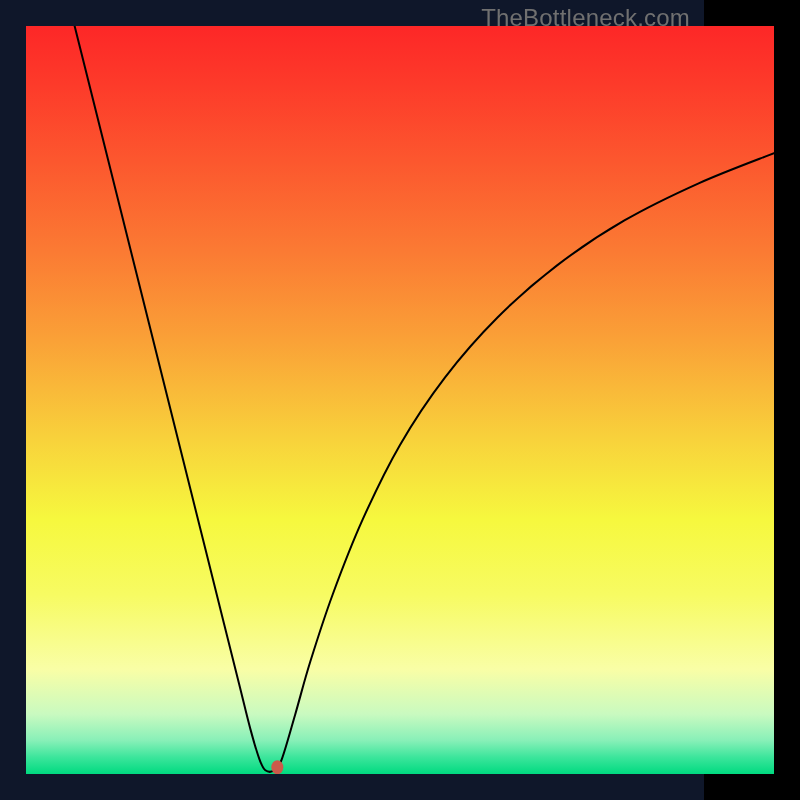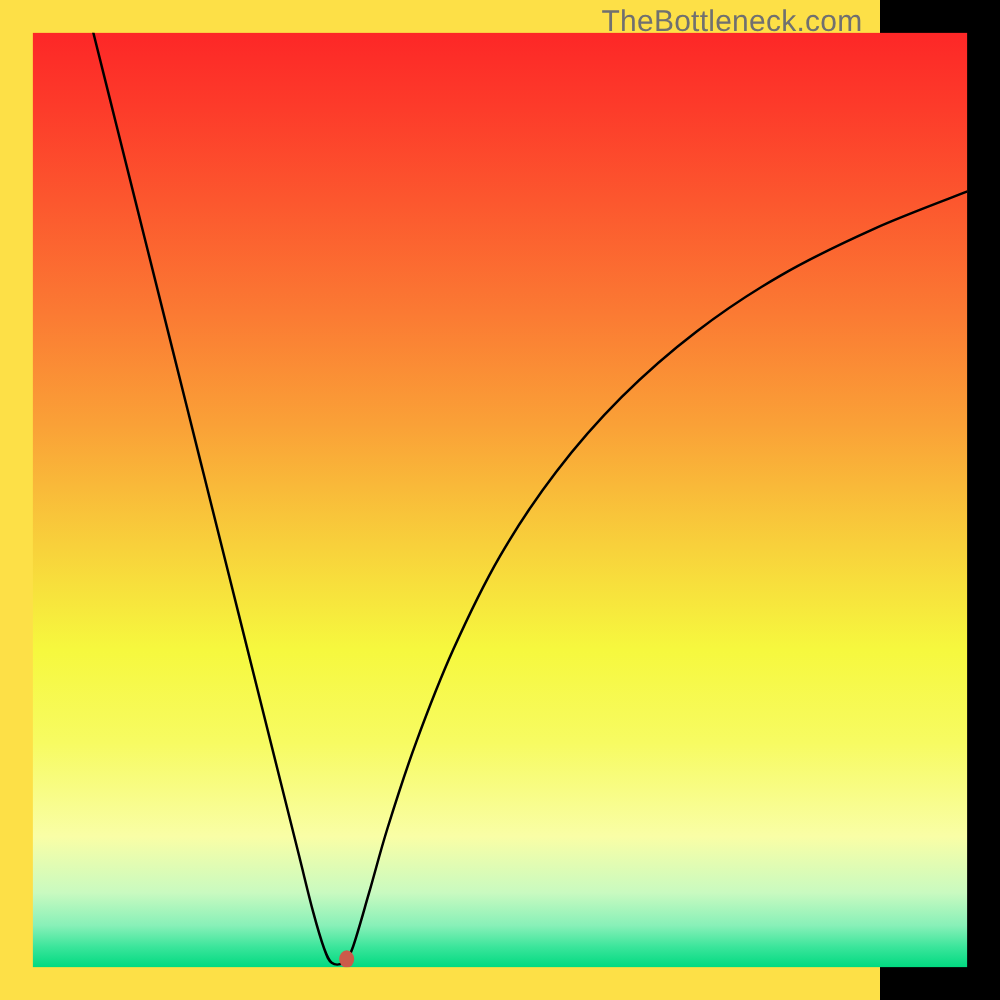--- a/index.html
+++ b/index.html
@@ -8,21 +8,21 @@
     width: 800px;
     height: 800px;
     background: #000;
     font-family: Arial, Helvetica, sans-serif;
     overflow: hidden;
   }
   .frame {
     position: relative;
     width: 704px;
     height: 800px;
-    background: #fde047;
+    background: #0f172a;
   }
   .plot {
     position: absolute;
     left: 26px;
     top: 26px;
     width: 748px;
     height: 748px;
     overflow: hidden;
   }
   .watermark {

